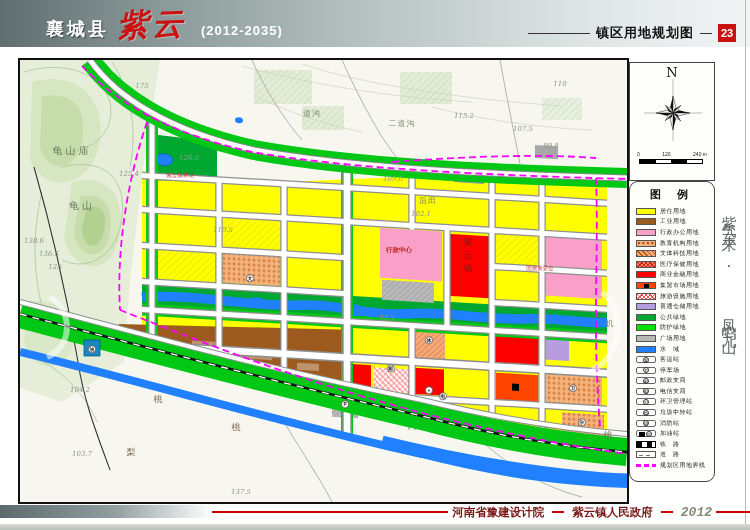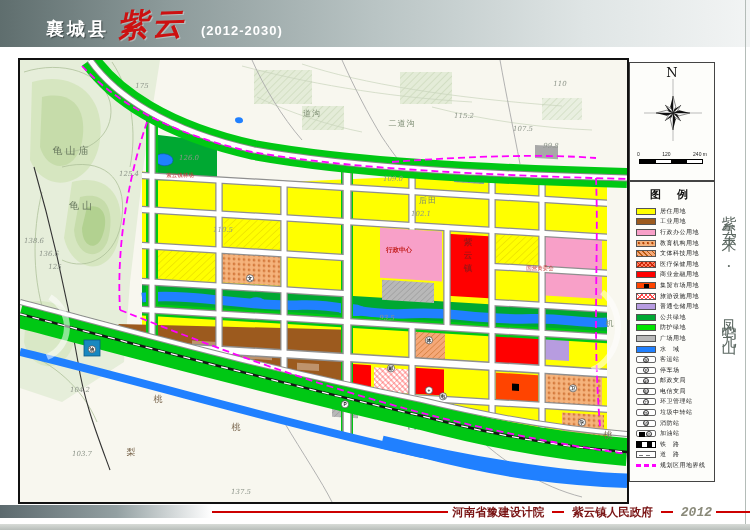--- a/index.html
+++ b/index.html
@@ -30,21 +30,21 @@
   .panel{position:absolute;border:1px solid #444;background:#fdfdfa;}
   .panel-north{left:629px;top:62px;width:84px;height:117px;}
   .north-n{position:absolute;left:0;right:0;top:2px;text-align:center;font-size:13px;
     font-family:"DejaVu Serif","Liberation Serif",serif;color:#111;}
   .compass-wrap{position:absolute;left:10px;top:14px;width:64px;height:66px;}
   .scalebar{position:absolute;left:7px;top:88px;width:70px;}
   .scale-labels{display:flex;justify-content:space-between;font-size:5px;color:#222;margin-bottom:2px;}
   .scale-seg-row{display:flex;border:1px solid #000;height:3px;width:62px;margin-left:2px;}
   .scale-seg-row span{flex:1;}
   .sseg-b{background:#000;}.sseg-w{background:#fff;}
-  .panel-legend{left:629px;top:181px;width:84px;height:299px;}
+  .panel-legend{left:629px;top:181px;width:84px;height:299px;border-radius:9px;}
   .legend-title{text-align:center;font-size:11px;font-weight:bold;letter-spacing:6px;color:#111;
     margin-top:5px;font-family:"DejaVu Serif","Liberation Serif",serif;}
   .legend-rows{position:absolute;left:6px;top:24px;right:2px;}
   .lg-row{display:flex;align-items:center;height:10.6px;}
   .sw{width:20px;height:7px;border:0.5px solid #555;flex:0 0 20px;box-sizing:border-box;position:relative;}
   .sw-box{background:#fff;border:0.8px solid #666;border-radius:2px;display:flex;align-items:center;justify-content:center;}
   .circ{width:6px;height:6px;border:0.7px solid #333;border-radius:50%;font-size:4px;line-height:5px;
     text-align:center;color:#111;box-sizing:border-box;background:#fff;}
   .blk{position:absolute;left:7px;top:1.5px;width:5px;height:4px;background:#000;}
   .fuelblk{position:absolute;left:2px;top:1px;width:6px;height:5px;background:#000;}
@@ -84,21 +84,27 @@
 </style>
 </head>
 <body>
 
 <div class="page">
 
   <div class="header">
     <div class="title-row">
       <span class="t-county">襄城县</span>
       <span class="t-town">紫云</span>
-      <span class="t-period">(2012-2030)</span>
+      <span class="t-period">(2012-2035)</span>
+    </div>
+    <div class="hdr-right">
+      <span class="hline"></span>
+      <span class="hdr-label">镇区用地规划图</span>
+      <span class="hdash"></span>
+      <span class="badge">23</span>
     </div>
   </div>
 
   <div class="map-frame">
     <svg width="607" height="442" viewBox="18 58 607 442" xmlns="http://www.w3.org/2000/svg">
       <defs>
         <pattern id="pcirc" width="5" height="5" patternUnits="userSpaceOnUse">
           <circle cx="2" cy="2" r="1" fill="none" stroke="#b34000" stroke-width="0.6"></circle>
         </pattern>
         <pattern id="phatch" width="4" height="4" patternUnits="userSpaceOnUse" patternTransform="rotate(45)">

